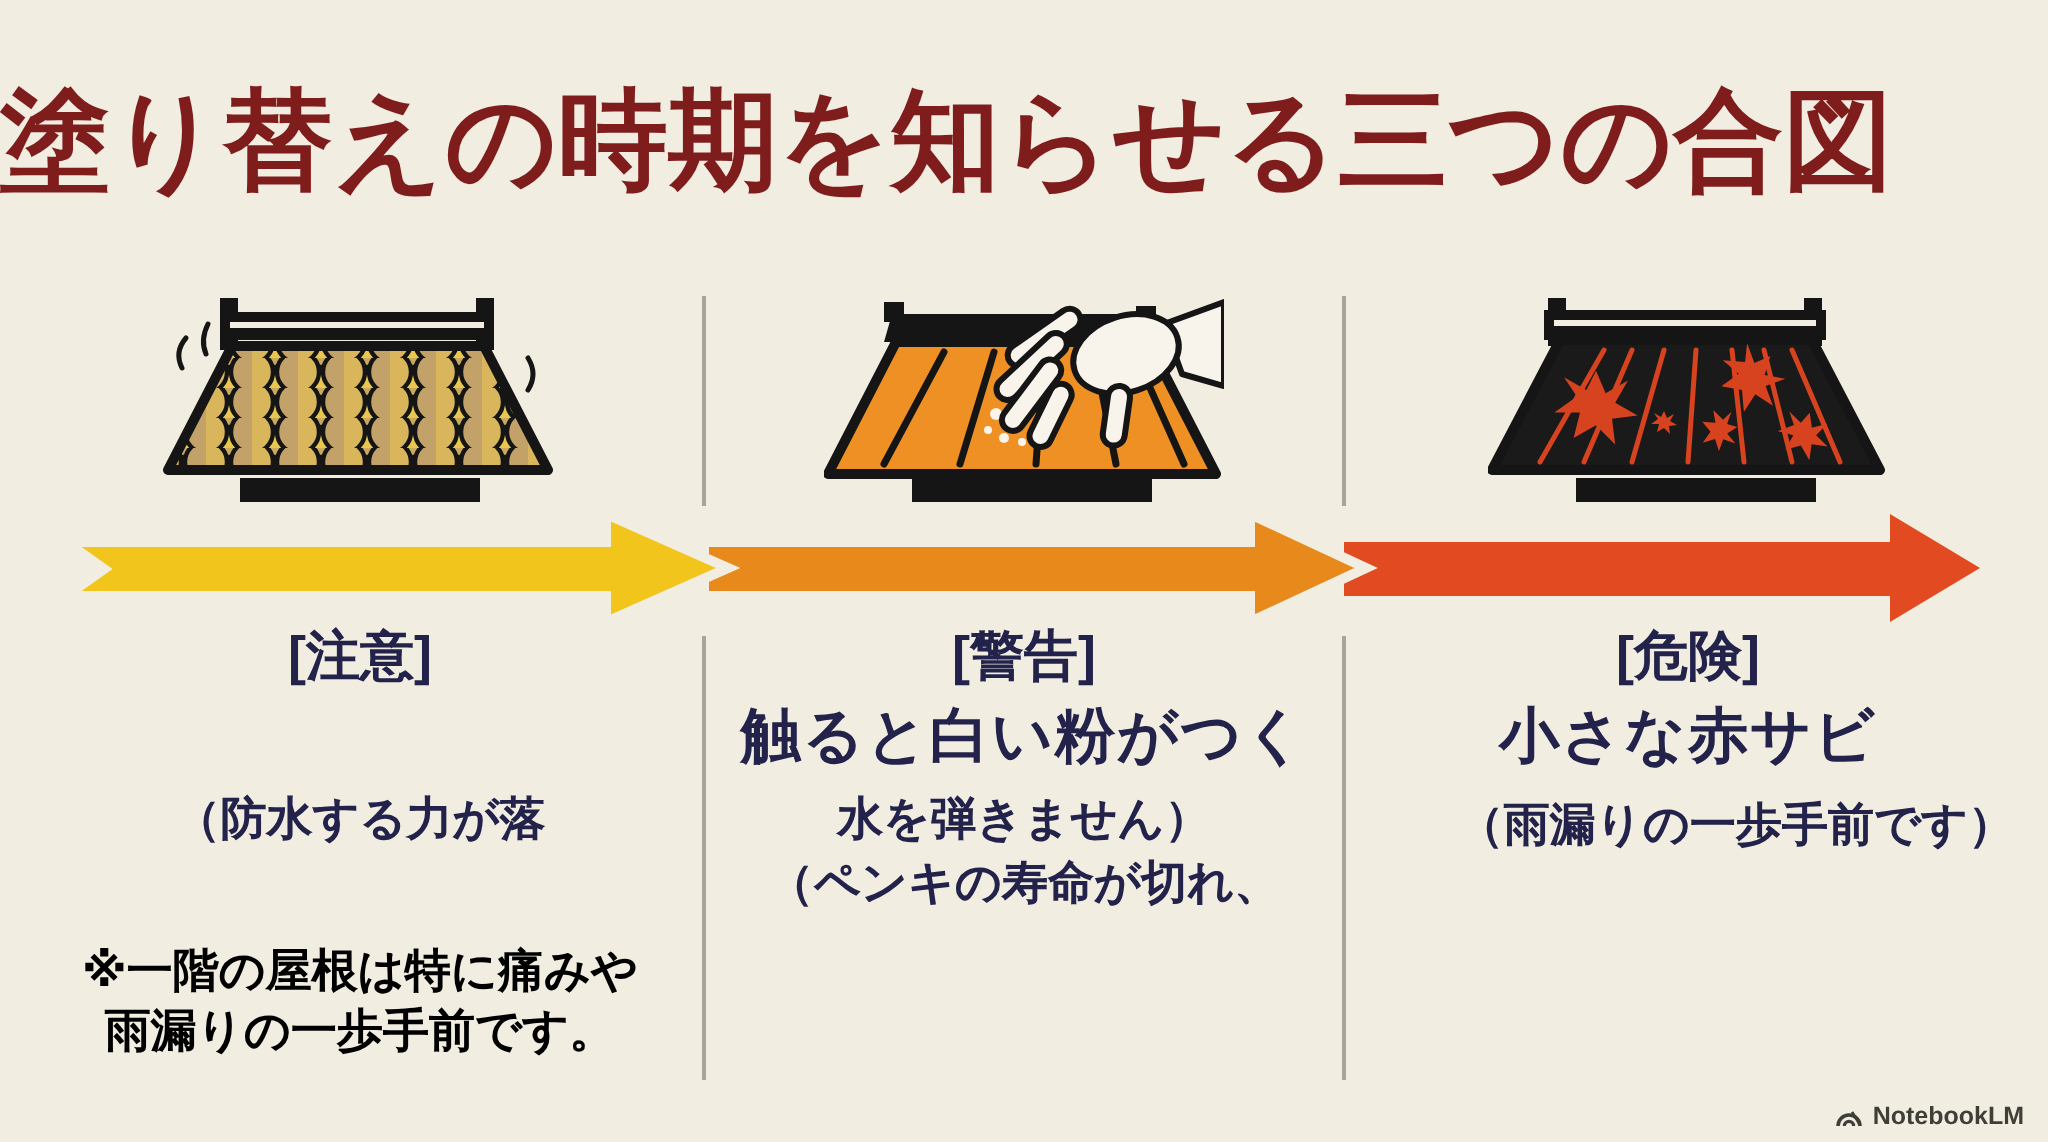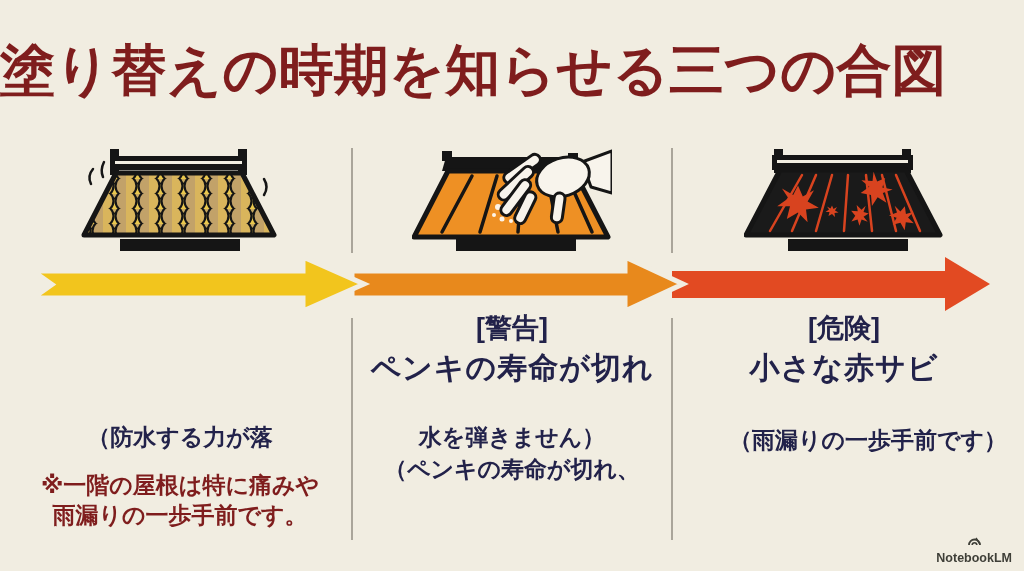--- a/index.html
+++ b/index.html
@@ -17,33 +17,33 @@
   .col{position:absolute;top:0;height:100%;}
   .col1{left:10px;width:340px;}
   .col2{left:354px;width:316px;}
   .col3{left:674px;width:340px;}
   .roof{position:absolute;top:149px;left:50%;transform:translateX(-50%);}
   .stage-label,.stage-heading,.stage-detail,.stage-note{
     position:absolute;left:0;width:100%;text-align:center;color:#22224a;
   }
   .stage-label{top:310px;font-size:27px;font-weight:800;}
   .stage-heading{top:348px;font-size:30px;font-weight:800;letter-spacing:1px;}
-  .stage-detail{top:393px;font-size:23px;line-height:32px;font-weight:800;margin-top:28px;}
+  .stage-detail{top:393px;font-size:23px;line-height:32px;font-weight:800;}
   .col3 .stage-detail{top:396px;padding-left:24px;}
-  .stage-note{top:470px;font-size:23px;line-height:30px;font-weight:800;color:#7f1d1d;}
+  .stage-note{top:470px;font-size:23px;line-height:30px;font-weight:800;color:#000000;}
   .arrow-band{position:absolute;left:0;top:248px;}
   .divider{position:absolute;width:2px;background:#aaa59a;}
   .d1a{left:351px;top:148px;height:105px;}
   .d1b{left:351px;top:318px;height:222px;}
   .d2a{left:671px;top:148px;height:105px;}
   .d2b{left:671px;top:318px;height:222px;}
   .footer{
     position:absolute;right:12px;bottom:6px;
     display:flex;align-items:center;gap:4px;
-    font-size:12.5px;font-weight:700;color:#3f3f38;flex-direction:column;
+    font-size:12.5px;font-weight:700;color:#3f3f38;
   }
 </style>
 </head>
 <body>
 
 <div class="canvas">
 
   <div class="title">塗り替えの時期を知らせる三つの合図</div>
 
   <div class="divider d1a"></div>
@@ -76,20 +76,21 @@
 
       <rect x="30" y="0" width="9" height="26" fill="#151515"></rect>
       <rect x="158" y="0" width="9" height="26" fill="#151515"></rect>
       <rect x="30" y="7" width="137" height="14" fill="#151515"></rect>
       <rect x="35" y="12" width="127" height="3" fill="#f1ede1"></rect>
 
       <polygon points="36,24 162,24 194,86 4,86" fill="url(#tiles)" stroke="#151515" stroke-width="5" stroke-linejoin="round"></polygon>
 
       <rect x="40" y="90" width="120" height="12" fill="#151515"></rect>
     </svg>
+    <div class="stage-label">[注意]</div>
     <div class="stage-detail">
       <div>（防水する力が落</div>
     </div>
     <div class="stage-note">
       <div>※一階の屋根は特に痛みや</div>
       <div>雨漏りの一歩手前です。</div>
     </div>
   </div>
 
   <div class="col col2">
@@ -136,21 +137,21 @@
         <g transform="translate(119,47) rotate(26)">
             <rect x="-5.5" y="-4" width="11" height="34" rx="5.5"></rect>
           </g>
         <ellipse cx="151" cy="28" rx="27" ry="19" transform="rotate(-18 151 28)"></ellipse>
         <g transform="translate(148,46) rotate(8)">
             <rect x="-5.5" y="-2" width="11" height="30" rx="5.5"></rect>
           </g>
       </g>
     </svg>
     <div class="stage-label">[警告]</div>
-    <div class="stage-heading">ペンキの寿命が切れ</div>
+    <div class="stage-heading">触ると白い粉がつく</div>
     <div class="stage-detail">
       <div>水を弾きません）</div>
       <div>（ペンキの寿命が切れ、</div>
     </div>
   </div>
 
   <div class="col col3">
     <svg class="roof" width="200" height="104" viewBox="0 0 200 104">
       <defs>
         <path id="splat" d="M0,-11 L3,-4 L10,-8 L6,-1 L13,3 L5,4 L6,12 L0,6 L-7,10 L-5,2 L-13,2 L-6,-3 L-10,-9 L-3,-5 Z"></path>

